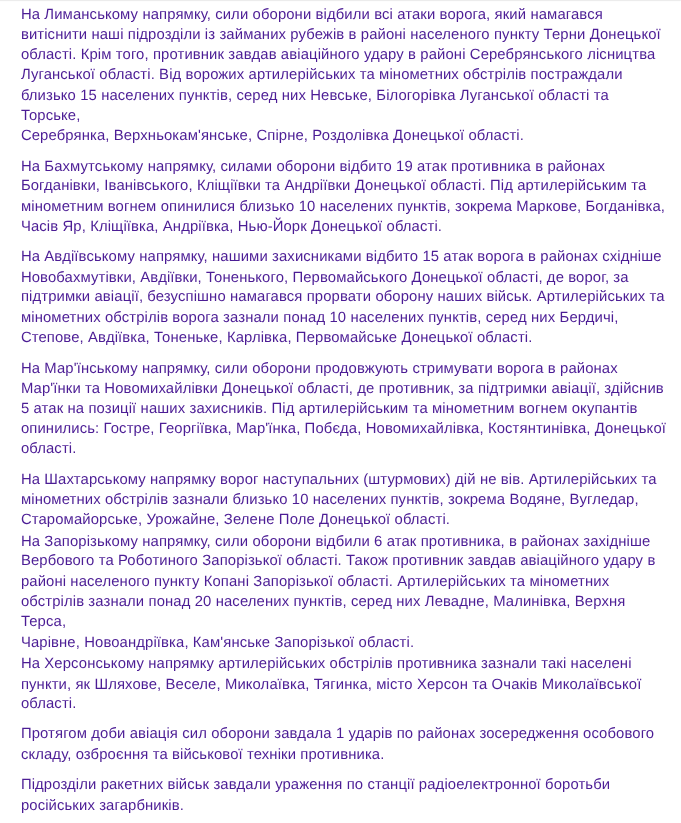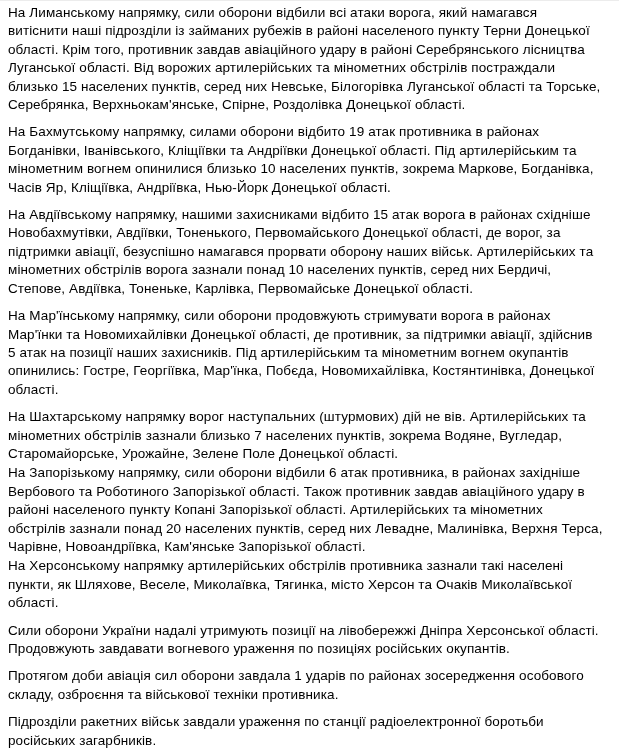--- a/index.html
+++ b/index.html
@@ -15,24 +15,24 @@
   }
   .report {
     box-sizing: border-box;
     width: 619px;
     height: 748px;
     padding: 3px 8px 4px 8px;
     border-top: 1px solid #ececec;
     background: #ffffff;
   }
   .para {
-    margin: 0 0 9px 0;
+    margin: 0 0 9px 11px;
     font-size: 13.5px;
     line-height: 18.4px;
-    color: #000000;
+    color: #4c1d95;
     white-space: pre-line;      
     overflow-wrap: break-word;
     letter-spacing: 0.1px;
   }
   .para.tight {
     margin-bottom: 1px;         
   }
   .para:last-child {
     margin-bottom: 0;
   }
@@ -55,29 +55,27 @@
 Новобахмутівки, Авдіївки, Тоненького, Первомайського Донецької області, де ворог, за
 підтримки авіації, безуспішно намагався прорвати оборону наших військ. Артилерійських та
 мінометних обстрілів ворога зазнали понад 10 населених пунктів, серед них Бердичі,
 Степове, Авдіївка, Тоненьке, Карлівка, Первомайське Донецької області.</p>
   <p class="para">На Мар'їнському напрямку, сили оборони продовжують стримувати ворога в районах
 Мар'їнки та Новомихайлівки Донецької області, де противник, за підтримки авіації, здійснив
 5 атак на позиції наших захисників. Під артилерійським та мінометним вогнем окупантів
 опинились: Гостре, Георгіївка, Мар'їнка, Побєда, Новомихайлівка, Костянтинівка, Донецької
 області.</p>
   <p class="para tight">На Шахтарському напрямку ворог наступальних (штурмових) дій не вів. Артилерійських та
-мінометних обстрілів зазнали близько 7 населених пунктів, зокрема Водяне, Вугледар,
+мінометних обстрілів зазнали близько 10 населених пунктів, зокрема Водяне, Вугледар,
 Старомайорське, Урожайне, Зелене Поле Донецької області.</p>
   <p class="para tight">На Запорізькому напрямку, сили оборони відбили 6 атак противника, в районах західніше
 Вербового та Роботиного Запорізької області. Також противник завдав авіаційного удару в
 районі населеного пункту Копані Запорізької області. Артилерійських та мінометних
 обстрілів зазнали понад 20 населених пунктів, серед них Левадне, Малинівка, Верхня Терса,
 Чарівне, Новоандріївка, Кам'янське Запорізької  області.</p>
   <p class="para">На Херсонському напрямку артилерійських обстрілів противника зазнали такі населені
 пункти, як Шляхове, Веселе, Миколаївка, Тягинка, місто Херсон та Очаків Миколаївської
 області.</p>
-  <p class="para">Сили оборони України надалі утримують позиції на лівобережжі Дніпра Херсонської області.
-Продовжують завдавати вогневого ураження по позиціях російських окупантів.</p>
   <p class="para">Протягом доби авіація сил оборони завдала 1 ударів по районах зосередження особового
 складу, озброєння та військової техніки противника.</p>
   <p class="para">Підрозділи ракетних військ завдали ураження по станції радіоелектронної боротьби
 російських загарбників.</p>
 </main>
 
 </body></html>

